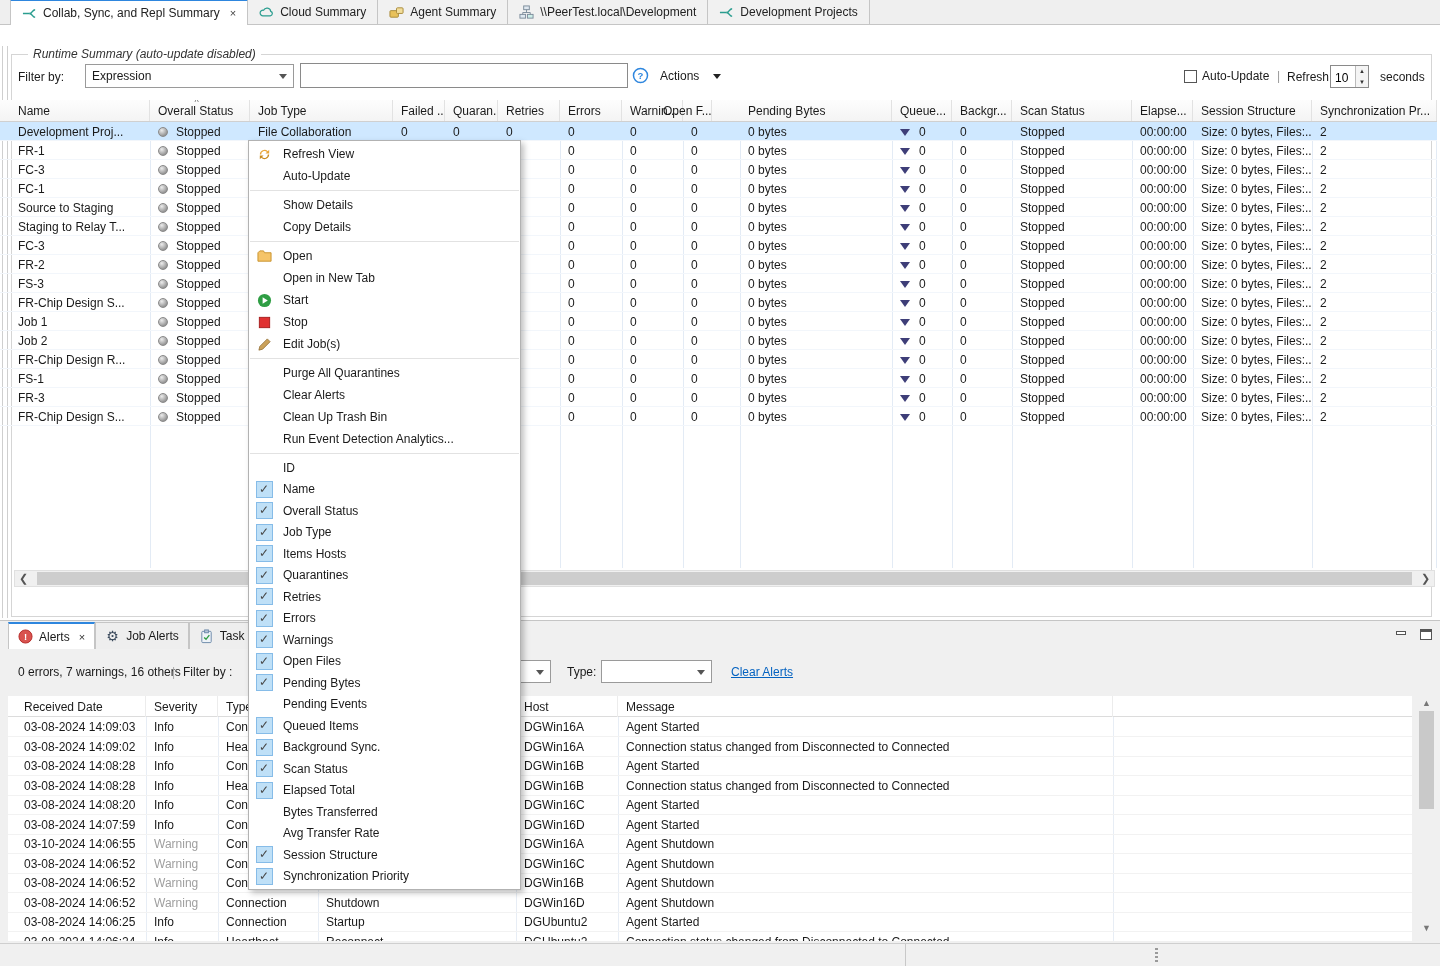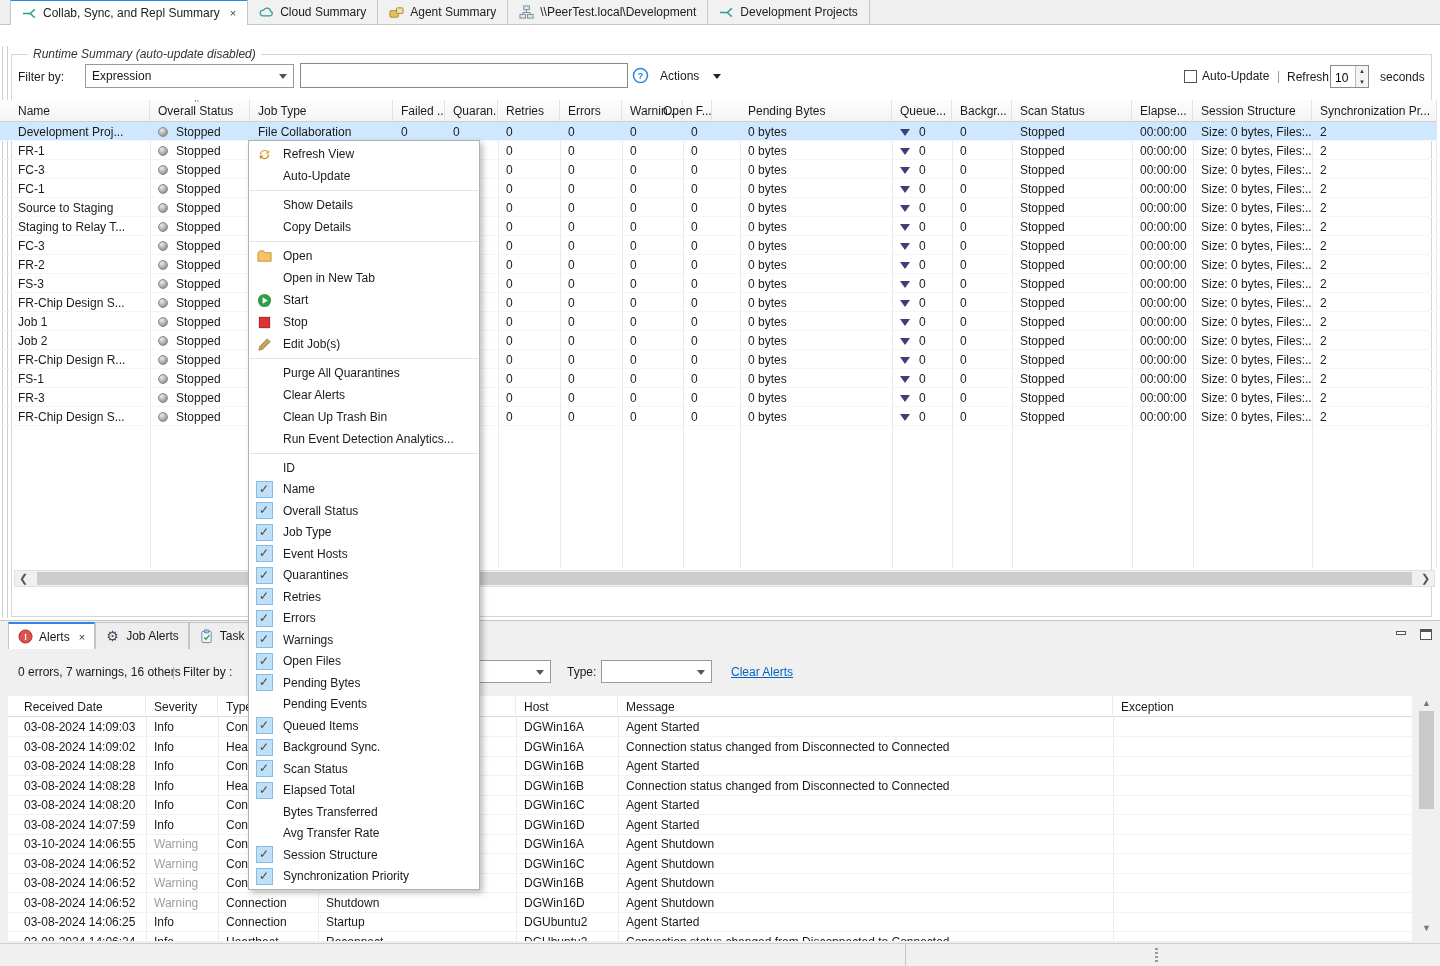--- a/index.html
+++ b/index.html
@@ -85,21 +85,21 @@
   #vscroll { position:absolute; left:1418px; top:75px; width:17px; height:240px; background:#f0f0f0; }
   .varrow { position:absolute; left:0; width:17px; height:15px; text-align:center; color:#777; font-size:9px; line-height:15px; }
   #vthumb { position:absolute; left:1px; top:15px; width:15px; height:98px; background:#c9c9c9; }
 
   
   #bottom-bar { position:absolute; left:0; top:943px; width:1440px; height:23px; background:#f0f0f0; border-top:1px solid #cfcfcf; }
   #bottom-divider { position:absolute; left:905px; top:0; width:1px; height:23px; background:#c8c8c8; }
   #grip { position:absolute; left:1155px; top:4px; width:3px; height:14px; background:repeating-linear-gradient(#9a9a9a 0 2px, transparent 2px 4px); }
 
   
-  #context-menu { position:absolute; left:248px; top:140px; width:232px; background:#fff; border:1px solid #b2b2b2; box-shadow:3px 3px 6px rgba(0,0,0,.25); padding:2px 0; z-index:60; }
+  #context-menu { position:absolute; left:248px; top:140px; width:273px; background:#fff; border:1px solid #b2b2b2; box-shadow:3px 3px 6px rgba(0,0,0,.25); padding:2px 0; z-index:60; }
   .mi { display:flex; align-items:center; height:22px; cursor:default; }
   .mi.toggle { height:21.5px; }
   .gut { flex:0 0 30px; display:flex; align-items:center; justify-content:center; }
   .mi .mlbl { padding-left:4px; white-space:nowrap; }
   .msep { border-top:1px solid #e2e2e2; margin:3px 1px; }
   .chk { width:17px; height:17px; background:#bfe0f7; border:1px solid #86bce8; color:#4a4a4a; font-size:12px; line-height:15px; text-align:center; }
   .gear { font-size:14px; color:#3c4b5d; line-height:14px; }
 </style>
 </head>
 <body>
@@ -577,21 +577,20 @@
     <div class="lbl link" style="left:731px; top:44px;">Clear Alerts</div>
 
     <div id="alerts-table">
       <div id="alerts-header">
           <div class="hcell" style="left: 8px; width: 130px; border-right: 1px solid rgb(236, 236, 236);"><span>Received Date</span></div>
           <div class="hcell" style="left: 138px; width: 72px; border-right: 1px solid rgb(236, 236, 236);"><span>Severity</span></div>
           <div class="hcell" style="left: 210px; width: 100px; border-right: 1px solid rgb(236, 236, 236);"><span>Type</span></div>
           <div class="hcell" style="left: 310px; width: 198px; border-right: 1px solid rgb(236, 236, 236);"><span></span></div>
           <div class="hcell" style="left: 508px; width: 102px; border-right: 1px solid rgb(236, 236, 236);"><span>Host</span></div>
           <div class="hcell" style="left: 610px; width: 495px; border-right: 1px solid rgb(236, 236, 236);"><span>Message</span></div>
-          <div class="hcell" style="left: 1105px; width: 307px; border-right: 1px solid rgb(236, 236, 236);"><span>Exception</span></div>
         </div>
       <div id="alerts-body">
           <div class="agridline" style="left: 138px;"></div>
           <div class="agridline" style="left: 210px;"></div>
           <div class="agridline" style="left: 310px;"></div>
           <div class="agridline" style="left: 508px;"></div>
           <div class="agridline" style="left: 610px;"></div>
           <div class="agridline" style="left: 1105px;"></div>
           <div class="arow" style="top: 0px;">
             <div class="tcell" style="left: 8px; width: 130px; height: 20px;">03-08-2024 14:09:03</div>
@@ -823,21 +822,21 @@
       <div class="mi toggle">
         <div class="gut">
           <span class="chk">✓</span>
         </div>
         <span class="mlbl">Job Type</span>
       </div>
       <div class="mi toggle">
         <div class="gut">
           <span class="chk">✓</span>
         </div>
-        <span class="mlbl">Event Hosts</span>
+        <span class="mlbl">Items Hosts</span>
       </div>
       <div class="mi toggle">
         <div class="gut">
           <span class="chk">✓</span>
         </div>
         <span class="mlbl">Quarantines</span>
       </div>
       <div class="mi toggle">
         <div class="gut">
           <span class="chk">✓</span>

